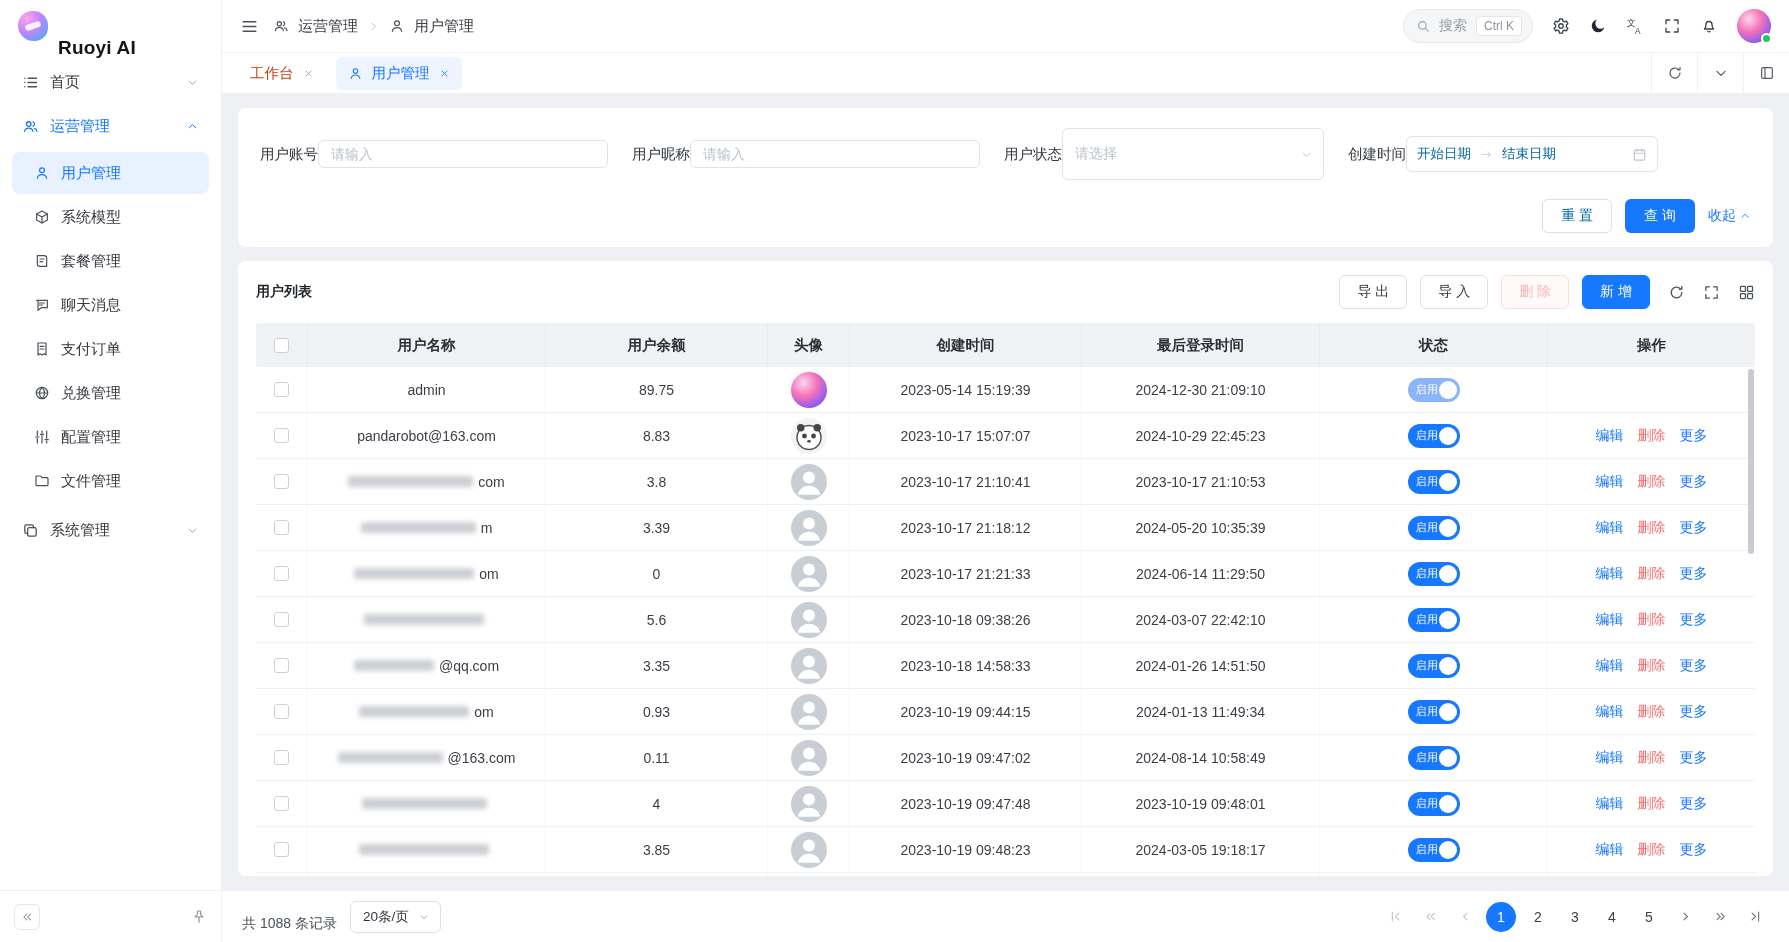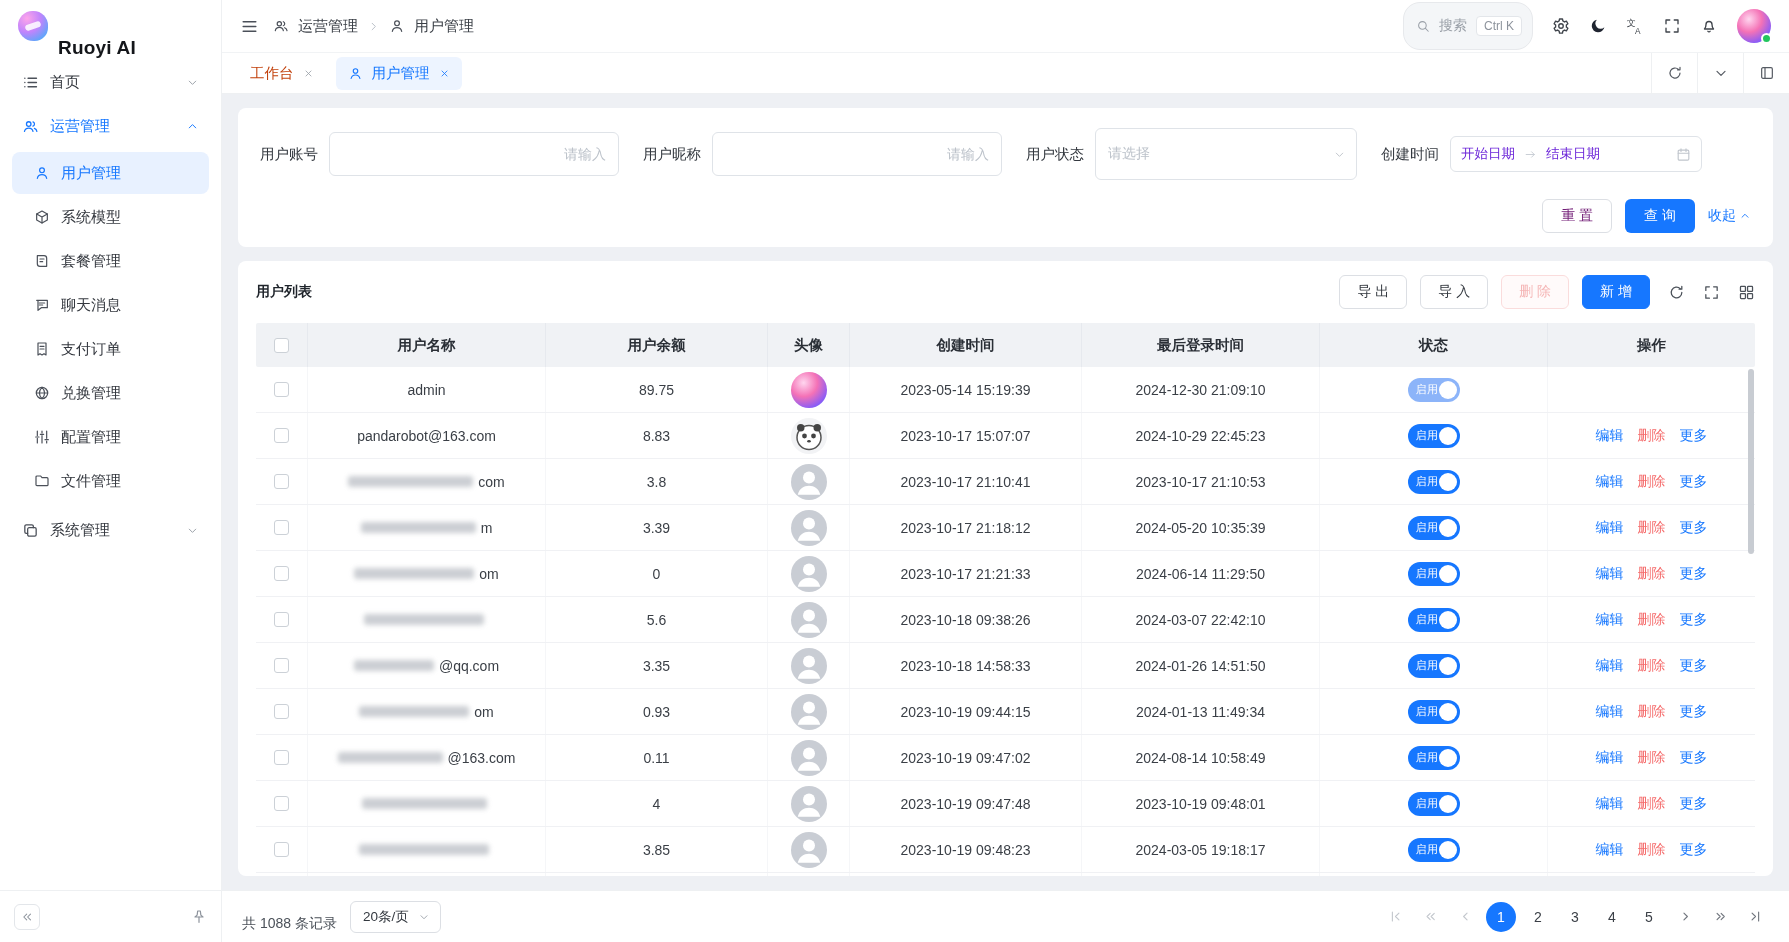--- a/index.html
+++ b/index.html
@@ -38,21 +38,21 @@
 
   
   .main { flex: 1; display: flex; flex-direction: column; min-width: 0; }
 
   .topbar { height: 52px; display: flex; align-items: center; gap: 14px; padding: 0 18px; background: #fff; }
   .hamburger { color: #4b5059; font-size: 19px; }
   .breadcrumb { display: flex; align-items: center; gap: 9px; font-size: 15px; color: #3a3f46; }
   .breadcrumb .bc-icon { font-size: 16px; color: #4b5059; }
   .breadcrumb .sep { color: #b9bec6; font-size: 13px; }
   .topbar-right { margin-left: auto; display: flex; align-items: center; gap: 19px; }
-  .searchbox { height: 48px; display: flex; align-items: center; gap: 9px; background: #f4f6f8; border: 1px solid #e7e9ec; border-radius: 17px; padding: 0 10px 0 12px; color: #9aa0a8; font-size: 14px; }
+  .searchbox { height: 34px; display: flex; align-items: center; gap: 9px; background: #f4f6f8; border: 1px solid #e7e9ec; border-radius: 17px; padding: 0 10px 0 12px; color: #9aa0a8; font-size: 14px; }
   .searchbox .kbd { background: #fff; border: 1px solid #e3e6ea; border-radius: 4px; padding: 2px 7px; font-size: 12px; color: #8d939c; }
   .top-icon { font-size: 18px; color: #3f444b; }
   .top-icon.moon { color: #1f2430; }
   .avatar-top { width: 34px; height: 34px; border-radius: 50%; position: relative;
     background: radial-gradient(circle at 35% 30%, #ffd6ef, #f472b6 40%, #8b5cf6 75%, #3b82f6); }
   .avatar-top .dot { position: absolute; right: -1px; bottom: -1px; width: 11px; height: 11px; background: #22c55e; border: 2px solid #fff; border-radius: 50%; }
 
   .tabsbar { height: 42px; border-top: 1px solid #f1f3f5; border-bottom: 1px solid #eef0f2; display: flex; align-items: center; padding-left: 16px; gap: 10px; background: #fff; }
   .tab { display: flex; align-items: center; gap: 9px; padding: 7px 12px; border-radius: 6px; font-size: 14.5px; color: #c2410c; }
   .tab .tab-x { font-size: 11px; color: #9aa0a8; }
@@ -60,32 +60,32 @@
   .tab.active { color: #1677ff; background: #edf4ff; }
   .tab.active .tab-x { color: #1677ff; }
   .tabs-actions { margin-left: auto; display: flex; height: 100%; }
   .tabs-actions .ta { width: 46px; height: 100%; display: flex; align-items: center; justify-content: center; border-left: 1px solid #eef0f2; color: #565b63; font-size: 16px; }
 
   .content { flex: 1; background: #eef0f4; padding: 14px 16px; display: flex; flex-direction: column; gap: 14px; overflow: hidden; }
 
   
   .filter-card { background: #fff; border-radius: 8px; padding: 20px 22px 14px; }
   .filter-row { display: flex; align-items: center; gap: 24px; }
-  .f-field { display: flex; align-items: center; gap: 11px; }
+  .f-field { display: flex; align-items: center; }
   .f-label { font-size: 14.5px; color: #33383f; white-space: nowrap; }
-  .f-input { width: 290px; height: 44px; border: 1px solid #dfe3e8; border-radius: 6px; padding: 8px 12px; font-size: 14px; color: #333; outline: none; font-family: inherit; background: #fff; text-align: right; }
+  .f-input { width: 290px; height: 28px; border: 1px solid #dfe3e8; border-radius: 6px; padding: 8px 12px; font-size: 14px; color: #333; outline: none; font-family: inherit; background: #fff; }
   .f-input::placeholder { color: #bcc2ca; }
   .f-select { width: 262px; height: 52px; border: 1px solid #dfe3e8; border-radius: 6px; padding: 0 10px 0 12px; display: flex; align-items: center; color: #bcc2ca; font-size: 14px; background: #fff; }
   .f-select .car { margin-left: auto; color: #c0c5cc; font-size: 13px; }
-  .f-dates { width: 252px; height: 36px; border: 1px solid #dfe3e8; border-radius: 6px; padding: 0 10px; display: flex; align-items: center; gap: 9px; color: #6d28d9; font-size: 13.5px; background: #fff; }
+  .f-dates { width: 252px; height: 36px; border: 1px solid #dfe3e8; border-radius: 6px; padding: 0 10px; display: flex; align-items: center; gap: 9px; color: #0369a1; font-size: 13.5px; background: #fff; }
   .f-dates .dsep { color: #c9ced5; font-size: 13px; }
   .f-dates .cal { margin-left: auto; color: #c0c5cc; font-size: 15px; }
   .filter-actions { display: flex; justify-content: flex-end; align-items: center; gap: 13px; margin-top: 19px; }
   .btn { height: 34px; padding: 0 18px; border-radius: 6px; font-size: 14px; border: 1px solid transparent; display: inline-flex; align-items: center; justify-content: center; font-family: inherit; background: #fff; }
-  .btn.plain { border-color: #dcdfe4; color: #701a75; }
+  .btn.plain { border-color: #dcdfe4; color: #0369a1; }
   .btn.primary { background: #1677ff; color: #fff; }
   .collapse-link { color: #1677ff; font-size: 14px; display: inline-flex; align-items: center; gap: 3px; }
   .collapse-link .i { font-size: 12px; }
 
   
   .table-card { background: #fff; border-radius: 8px; padding: 14px 18px 0; flex: 1; display: flex; flex-direction: column; overflow: hidden; }
   .table-head { display: flex; align-items: center; margin-bottom: 14px; }
   .list-title { font-size: 14px; font-weight: 700; color: #1f242b; }
   .toolbar { margin-left: auto; display: flex; align-items: center; gap: 13px; }
   .tbtn { height: 34px; padding: 0 17px; border-radius: 6px; border: 1px solid #dcdfe4; background: #fff; color: #33383f; font-size: 14px; display: inline-flex; align-items: center; font-family: inherit; }

